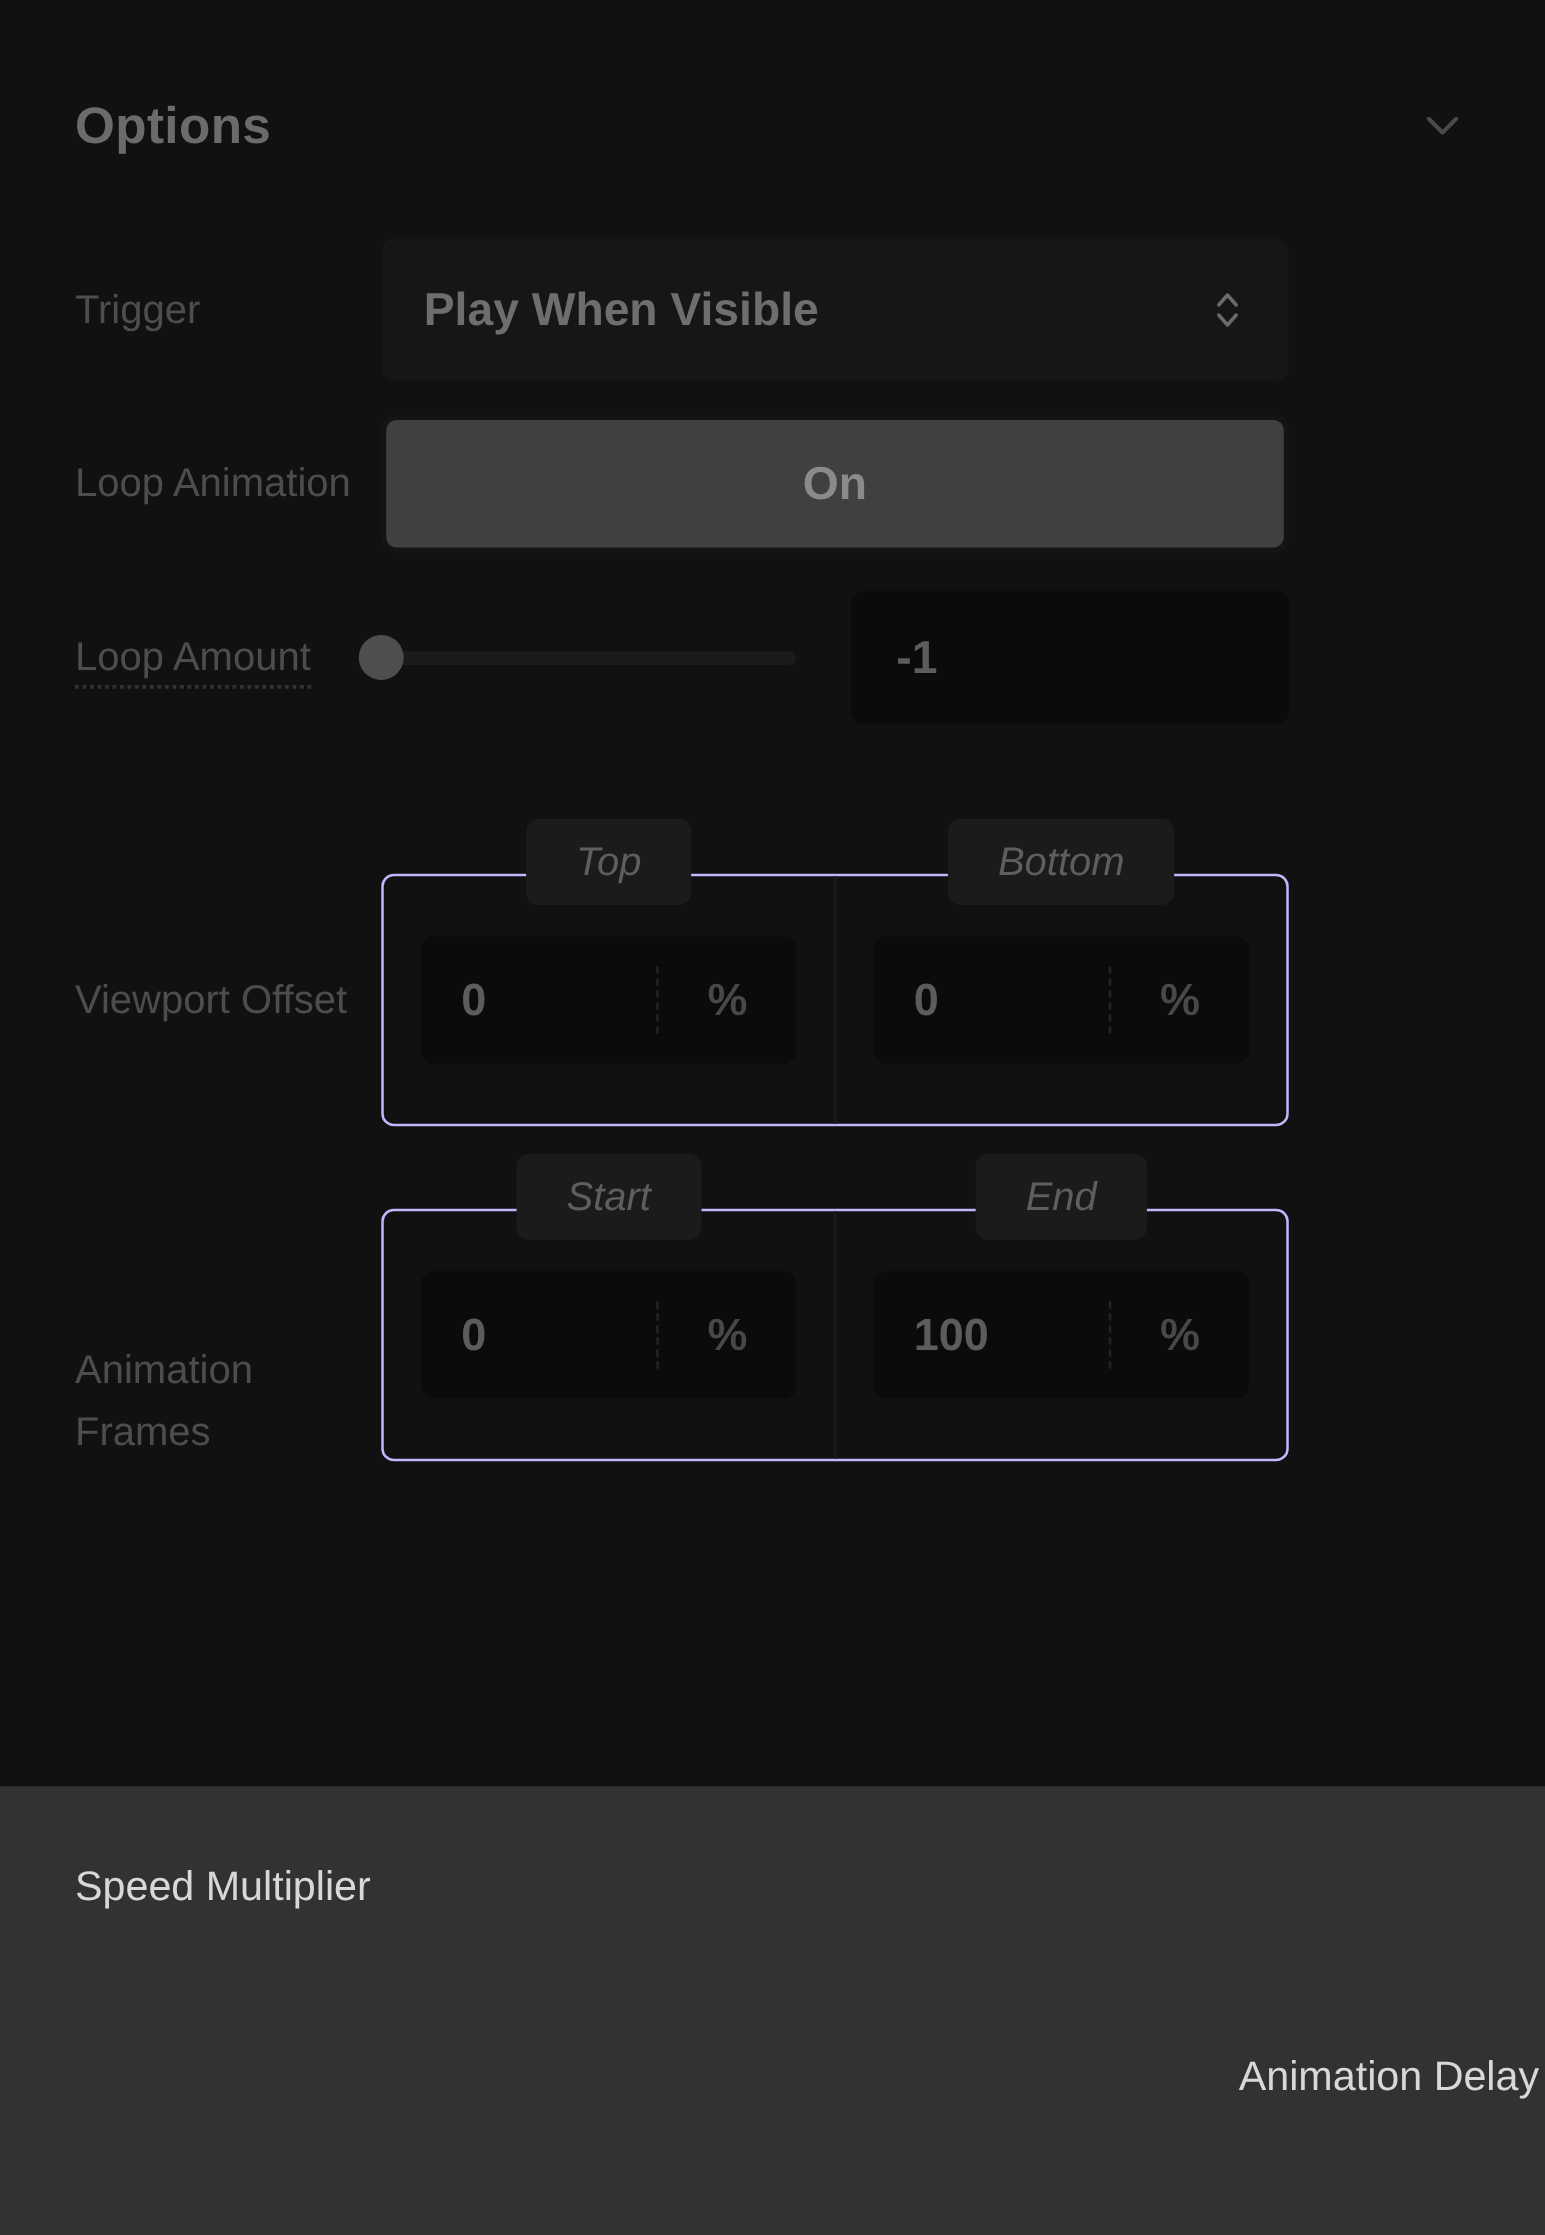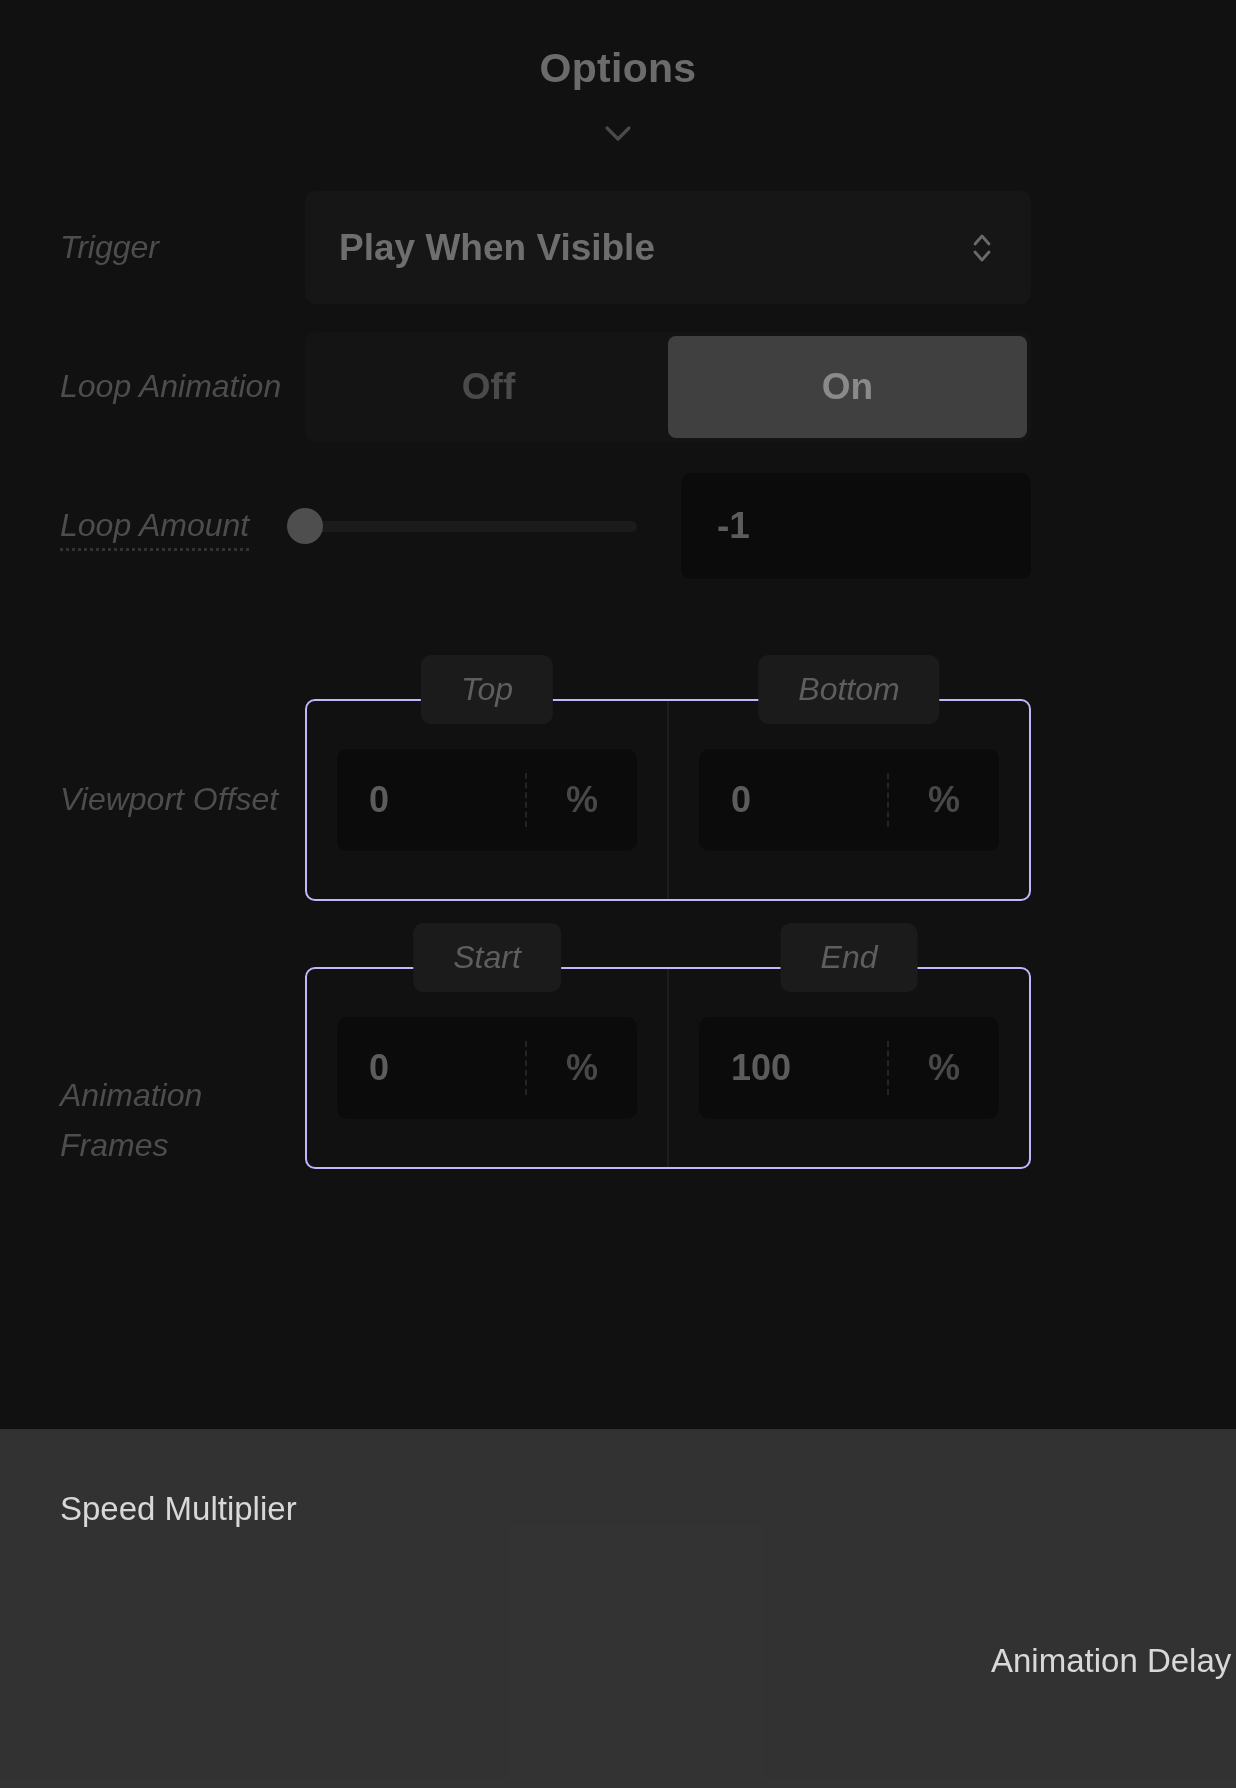--- a/index.html
+++ b/index.html
@@ -20,21 +20,20 @@
   }
 
   
   .panel-header {
     position: absolute;
     left: 0; top: 45px;
     width: 1236px; height: 110px;
     display: flex;
     align-items: center;
     padding: 0 60px;
-    flex-direction: column;
   }
   .panel-title {
     font-size: 41px;
     font-weight: bold;
     color: #6b6b6b;
     letter-spacing: 0.3px;
   }
   .header-spacer { flex: 1; }
   .chevron-down {
     width: 44px; height: 44px;
@@ -50,21 +49,20 @@
     width: 1236px;
     display: flex;
     align-items: center;
   }
   .label-box { width: 290px; padding-left: 60px; }
   .label-text {
     font-size: 32px;
     line-height: 1.55;
     color: #4d4d4d;
     display: inline;
-    font-style: italic;
   }
   .label-text.underline-dotted {
     border-bottom: 3px dotted #333333;
     padding-bottom: 5px;
   }
 
   
   .select-field {
     position: absolute;
     left: 305px; top: 191px;
@@ -277,21 +275,20 @@
       </svg>
     </span>
   </div>
 
   <div class="row" style="top:332px;height:110px;">
     <div class="label-box">
       <span class="label-text">Loop Animation</span>
     </div>
   </div>
   <div class="segmented">
-    <div class="seg-btn">Off</div>
     <div class="seg-btn active">On</div>
   </div>
 
   <div class="row" style="top:473px;height:106px;">
     <div class="label-box">
       <span class="label-text underline-dotted">Loop Amount</span>
     </div>
   </div>
   <div class="slider" id="loop-slider">
     <div class="slider-track"></div>

